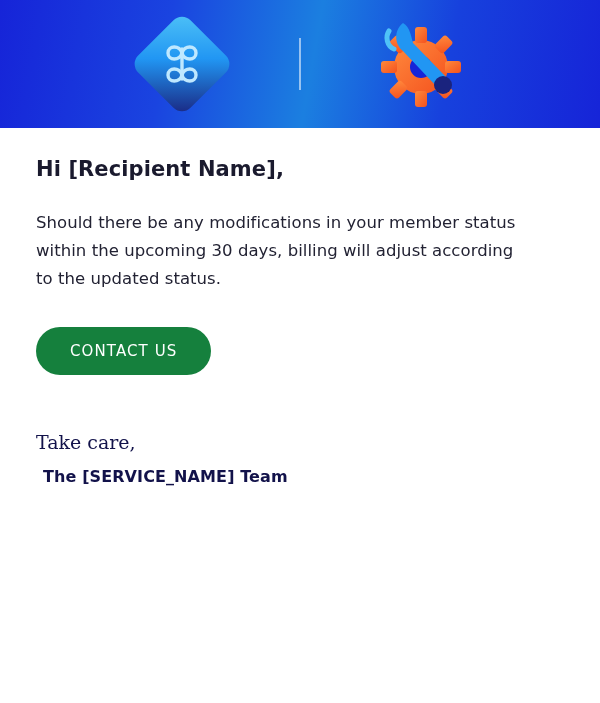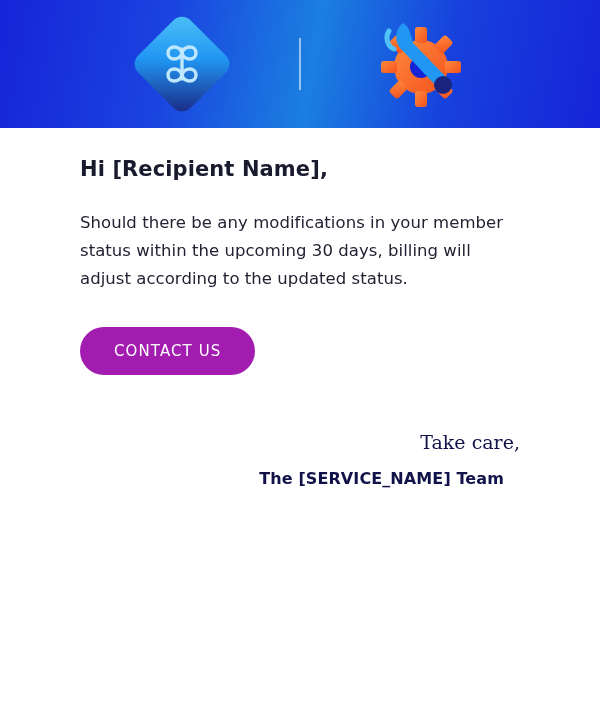--- a/index.html
+++ b/index.html
@@ -54,21 +54,21 @@
   .logo-right {
     width: 110px;
     height: 110px;
     display: flex;
     align-items: center;
     justify-content: center;
     margin-right: 60px;
   }
   
   .body-wrap {
-    padding: 28px 80px 0 80px;
+    padding: 28px 80px 0 36px;
   }
   .greeting {
     font-size: 21px;
     font-weight: 600;
     color: #1a1a2e;
     letter-spacing: 0.1px;
     margin: 0 0 26px 0;
     line-height: 1.3;
   }
   p.para {
@@ -76,46 +76,45 @@
     line-height: 28px;
     color: #222233;
     margin: 0 0 22px 0;
     letter-spacing: 0.05px;
   }
   .cta-wrap {
     margin: 34px 0 0 0;
   }
   .cta {
     display: inline-block;
-    background: #a21caf;
+    background: #15803d;
     color: #ffffff;
     font-size: 15px;
     letter-spacing: 1.1px;
     padding: 15px 34px;
     border: none;
     border-radius: 26px;
     cursor: pointer;
     font-family: "DejaVu Sans", "Liberation Sans", sans-serif;
   }
   .signoff {
     margin-top: 56px;
-    text-align: right;
   }
   .signoff-take {
     font-family: "DejaVu Serif", "Liberation Serif", serif;
     font-size: 19px;
     color: #12124a;
     margin: 0 0 14px 0;
     font-weight: 400;
   }
   .signoff-team {
     font-size: 16px;
     font-weight: 700;
     color: #12124a;
-    margin: 16px;
+    margin: 7px;
     letter-spacing: 0.1px;
   }
 </style>
 </head>
 <body>
 
 <div class="email">
 
   <div class="header">
     <div class="header-inner">

